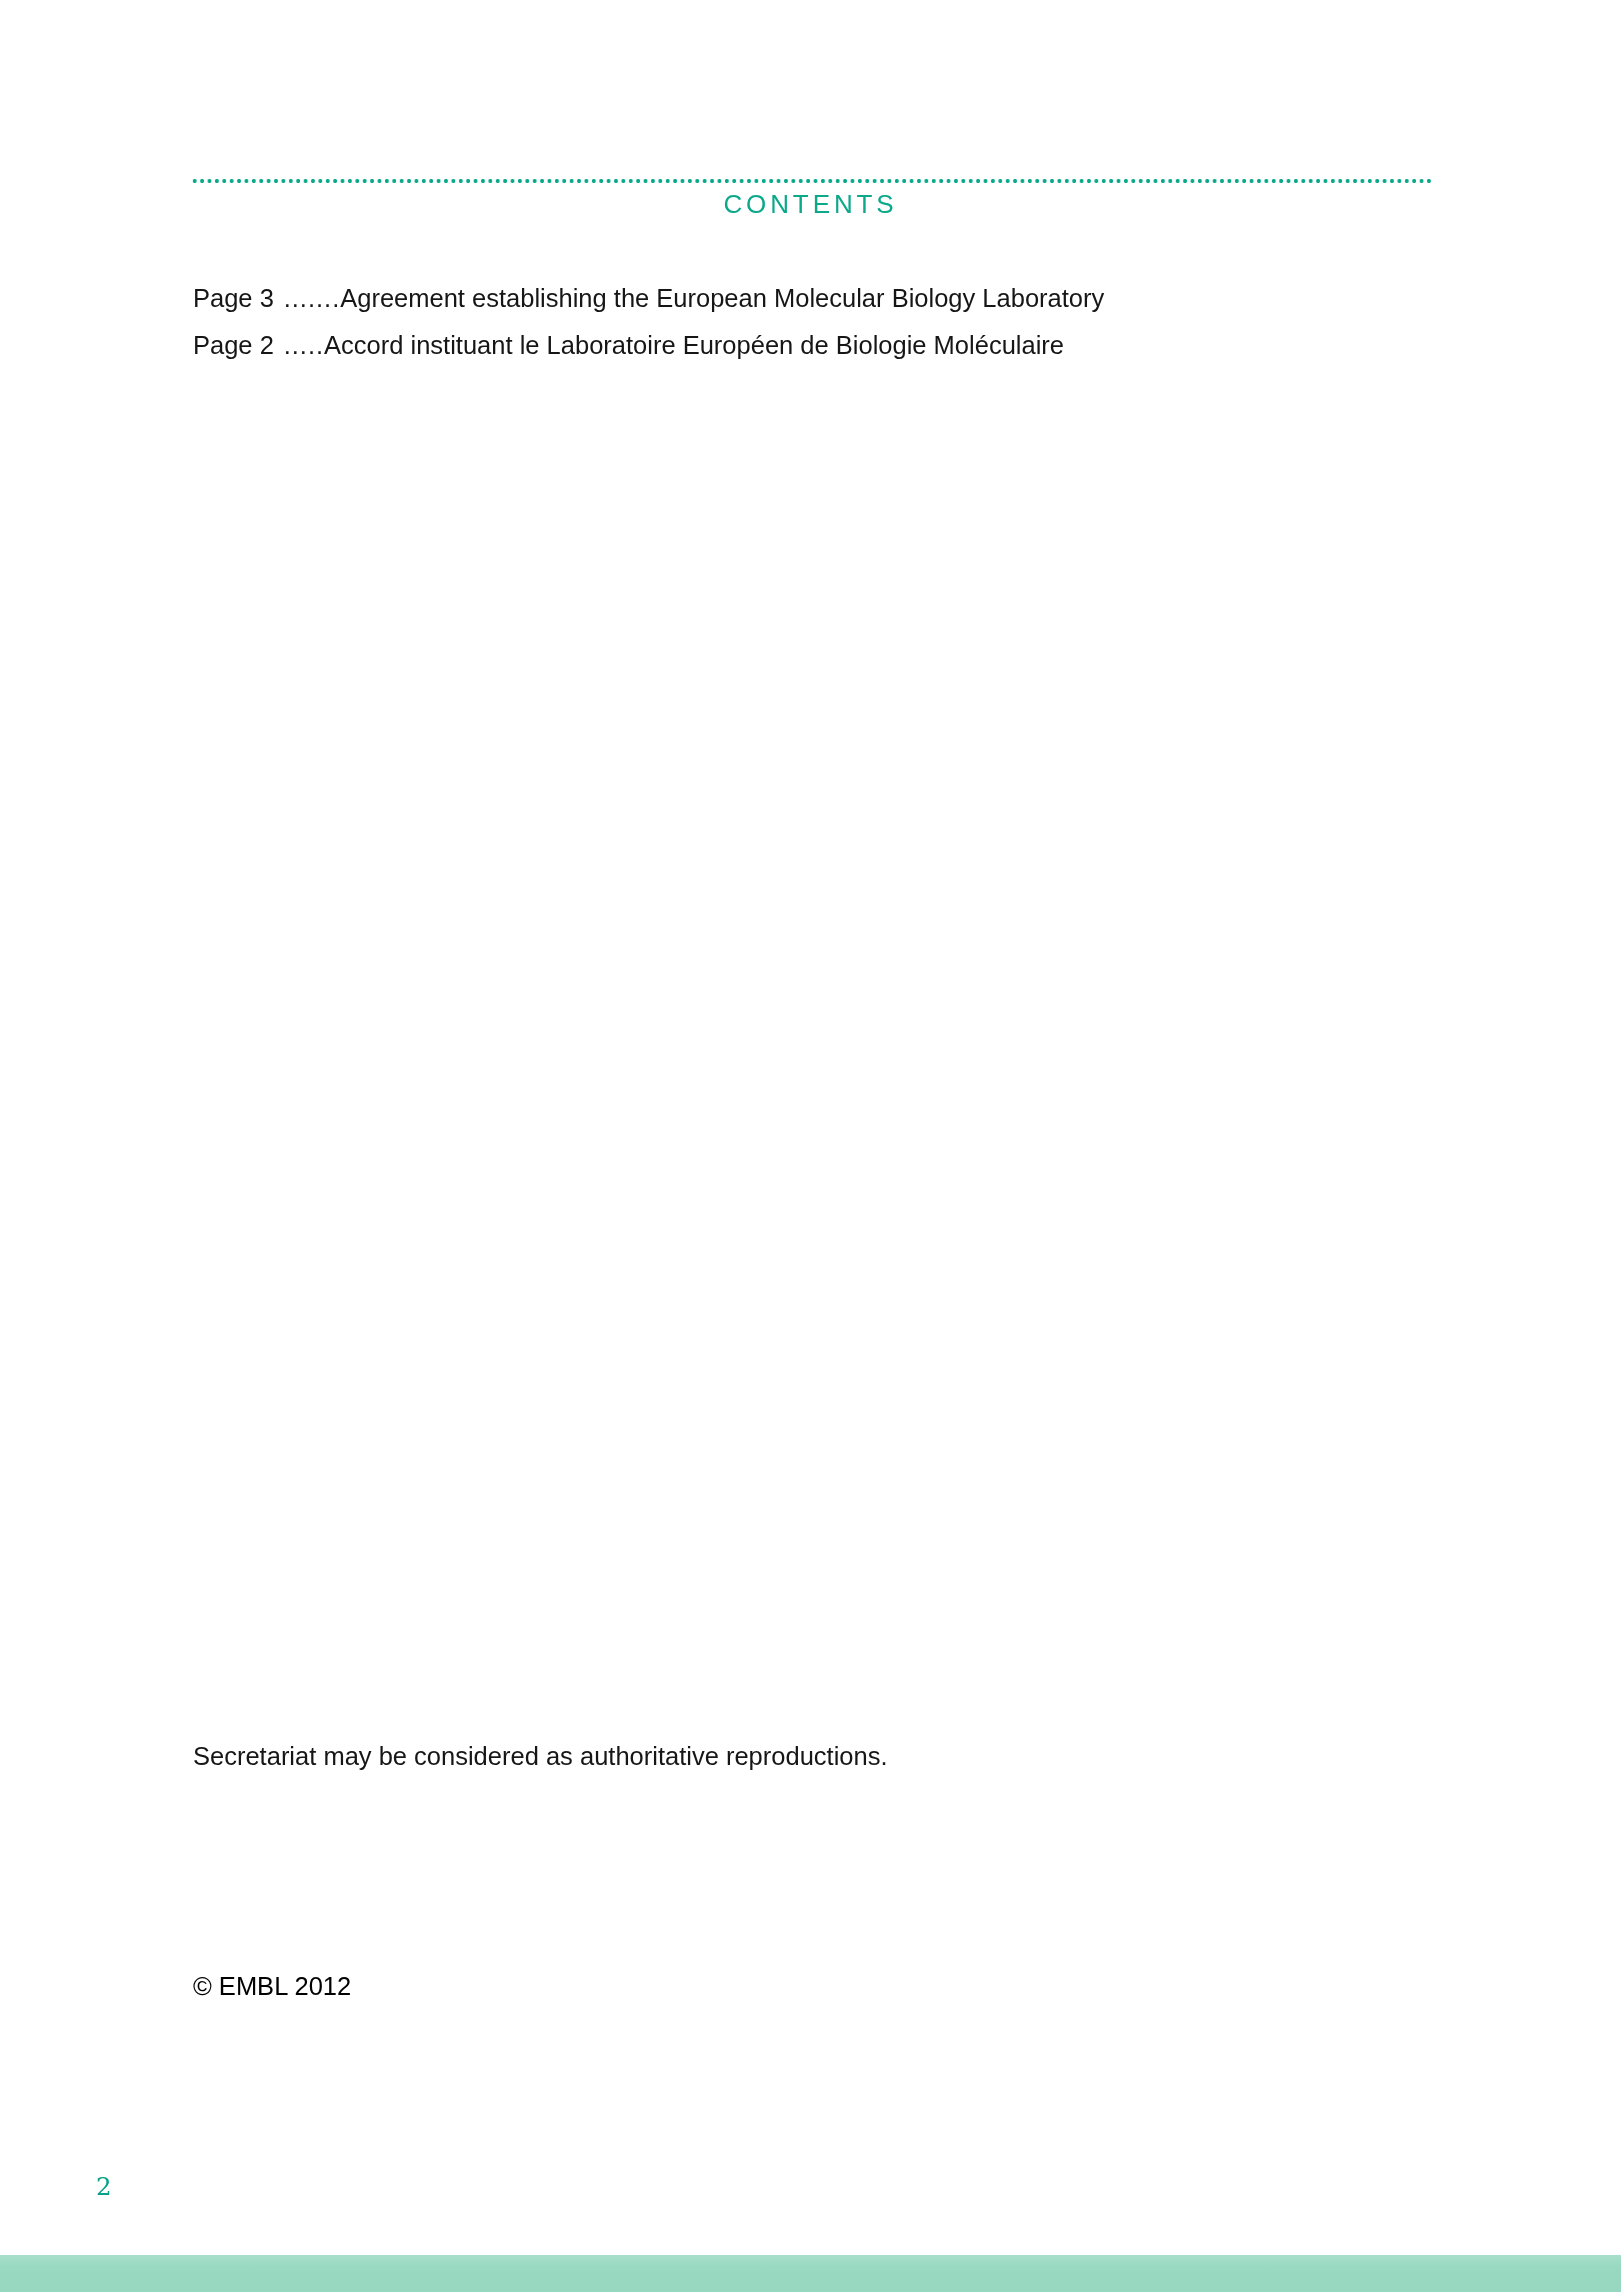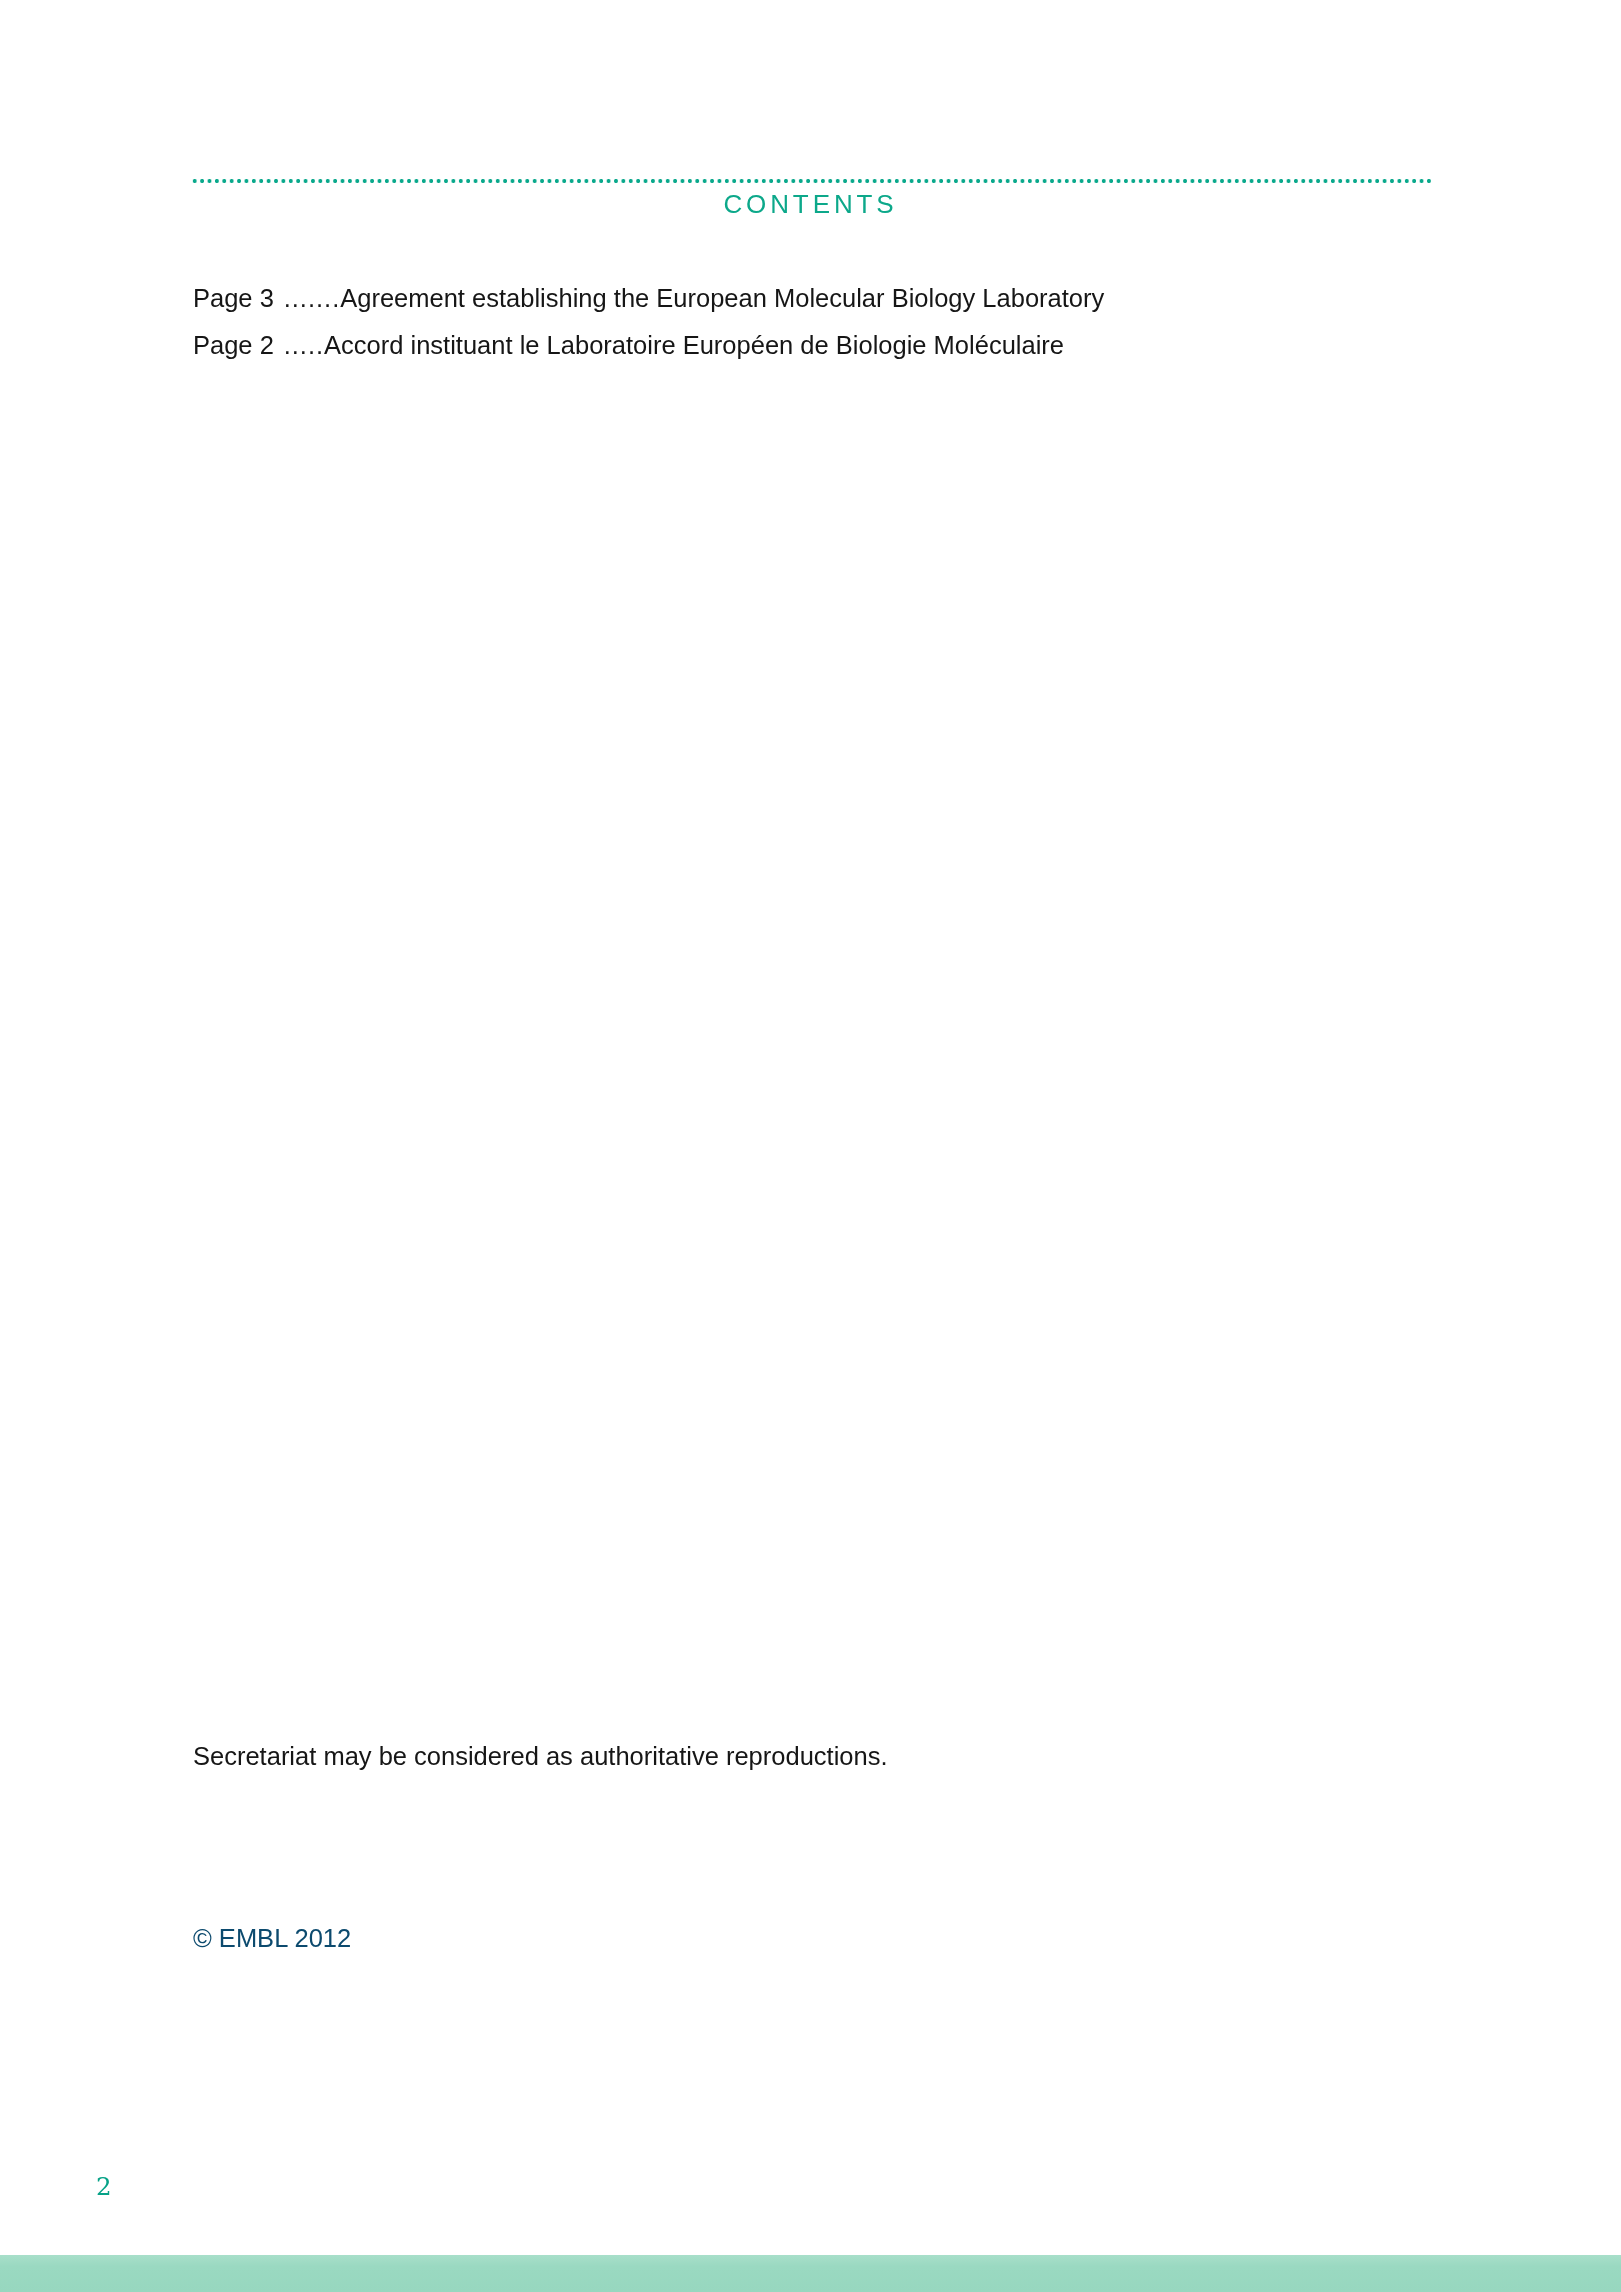--- a/index.html
+++ b/index.html
@@ -38,23 +38,23 @@
   }
   .toc-page { margin-right:9.8px; }
   .toc-dots { letter-spacing:1px; }
   .disclaimer {
     position:absolute; left:193px; top:1737px; width:1235px;
     font-size:25.5px;
     line-height:39px;
     color:#161616;
   }
   .copyright {
-    position:absolute; left:193px; top:1924px;
+    position:absolute; left:193px; top:1972px;
     font-size:25.5px;
-    color:#0c4a6e;
+    color:#000000;
   }
   .page-number {
     position:absolute; left:96px; top:2172px;
     font-family:"DejaVu Serif","Liberation Serif",serif;
     font-size:24.5px;
     color:#06a287;
   }
   .footer-bar {
     position:absolute; left:0; right:0; bottom:0;
     height:38px;

